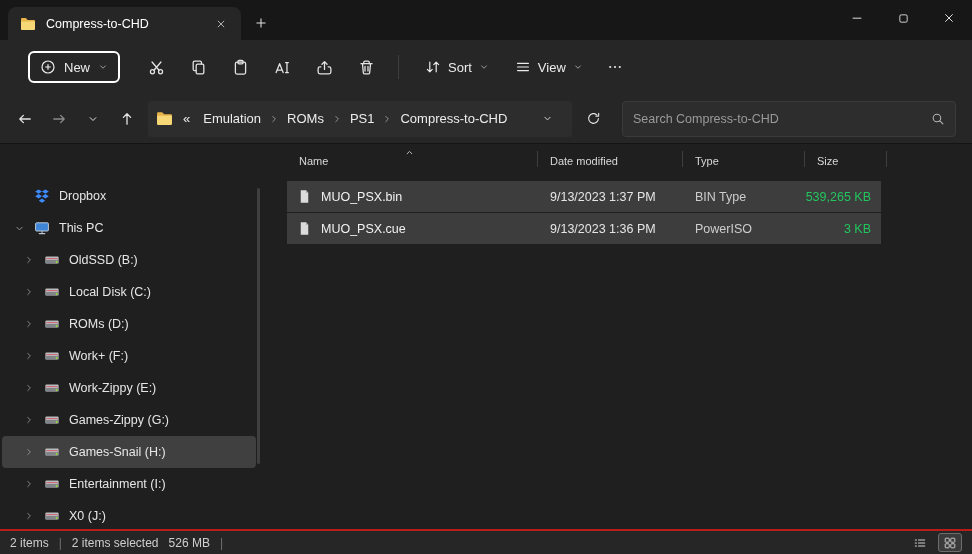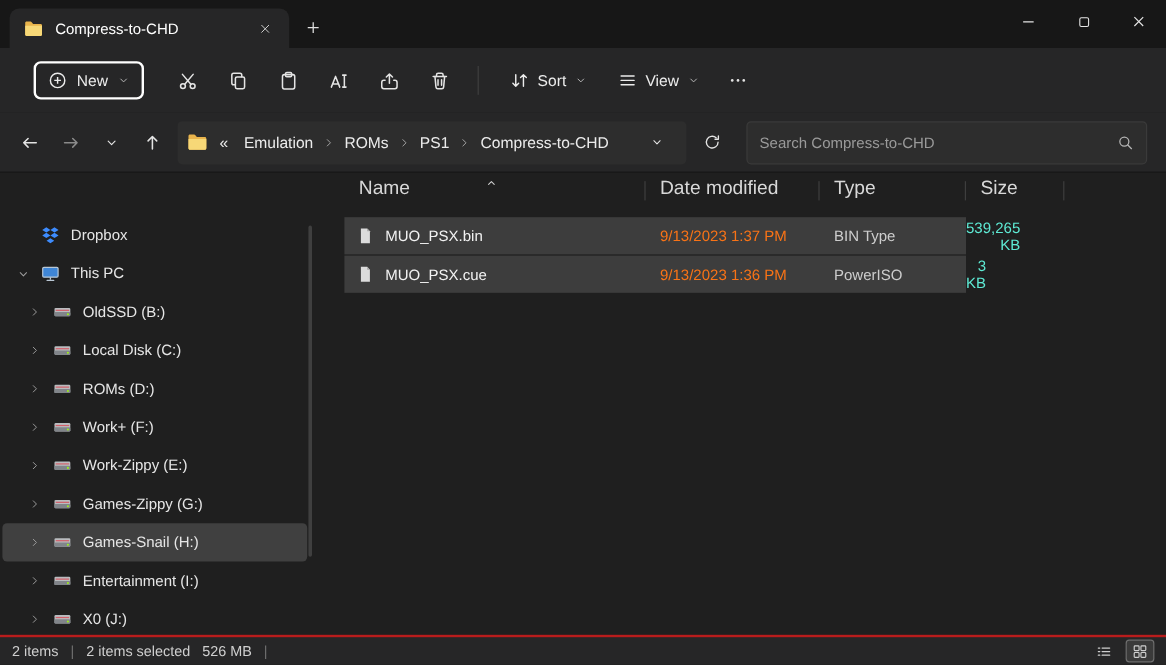--- a/index.html
+++ b/index.html
@@ -90,40 +90,40 @@
     border-radius:4px; font-size:12.5px; color:#e6e6e6; cursor:pointer; gap:5px; white-space:nowrap;
   }
   .sb-item.depth1 { padding-left:18px; }
   .sb-item.selected { background:#404040; }
   .tree-chevron { width:18px; display:flex; justify-content:center; color:#9d9d9d; flex:0 0 18px; }
   .sb-ic { width:18px; display:flex; justify-content:center; flex:0 0 18px; margin-right:3px; }
 
   .filearea { flex:1; position:relative; padding-top:5px; }
   .sort-indicator { position:absolute; top:3px; left:142px; color:#cfcfcf; }
   .list-header {
-    display:flex; height:30px; align-items:flex-start; padding-bottom:6px;
-    margin-left:25px; width:600px; color:#d8d8d8; font-size:16px;
+    display:flex; height:30px; align-items:center; padding-bottom:6px;
+    margin-left:25px; width:600px; color:#d8d8d8; font-size:11px;
   }
   .hcell { position:relative; cursor:pointer; }
   .hcell::after {
     content:""; position:absolute; right:0; bottom:0; width:1px; height:16px; background:#3e3e3e;
   }
   .h-name { flex:0 0 251px; padding-left:12px; }
   .h-date { flex:0 0 145px; padding-left:12px; }
   .h-type { flex:0 0 122px; padding-left:12px; }
   .h-size { flex:0 0 82px;  padding-left:12px; }
   .rows { margin-top:2px; }
   .file-row {
-    display:flex; height:31px; align-items:center; margin-left:25px; width:518px;
+    display:flex; height:31px; align-items:center; margin-left:25px; width:594px;
     background:#3d3d3d; margin-bottom:1px; font-size:12.5px; cursor:pointer;
   }
   .r-name { flex:0 0 251px; display:flex; align-items:center; gap:9px; padding-left:10px; color:#f2f2f2; white-space:nowrap; }
-  .r-date { flex:0 0 145px; padding-left:12px; color:#f97316; }
+  .r-date { flex:0 0 145px; padding-left:12px; color:#e5e5e5; }
   .r-type { flex:0 0 122px; padding-left:12px; color:#cdcdcd; }
-  .r-size { flex:1; text-align:right; padding-right:10px; color:#5eead4; }
+  .r-size { flex:1; text-align:right; padding-right:10px; color:#22c55e; }
 
   
   .statusbar {
     height:25px; background:#262627; border-top:2px solid #b91c1c;
     display:flex; align-items:center; padding:0 10px; font-size:12px; color:#cfcfcf; gap:10px;
   }
   .sb-divider { color:#6f6f6f; }
   .status-views { margin-left:auto; display:flex; gap:6px; align-items:center; }
   .view-toggle {
     width:24px; height:19px; border:1px solid transparent; background:transparent; color:#cfcfcf;

